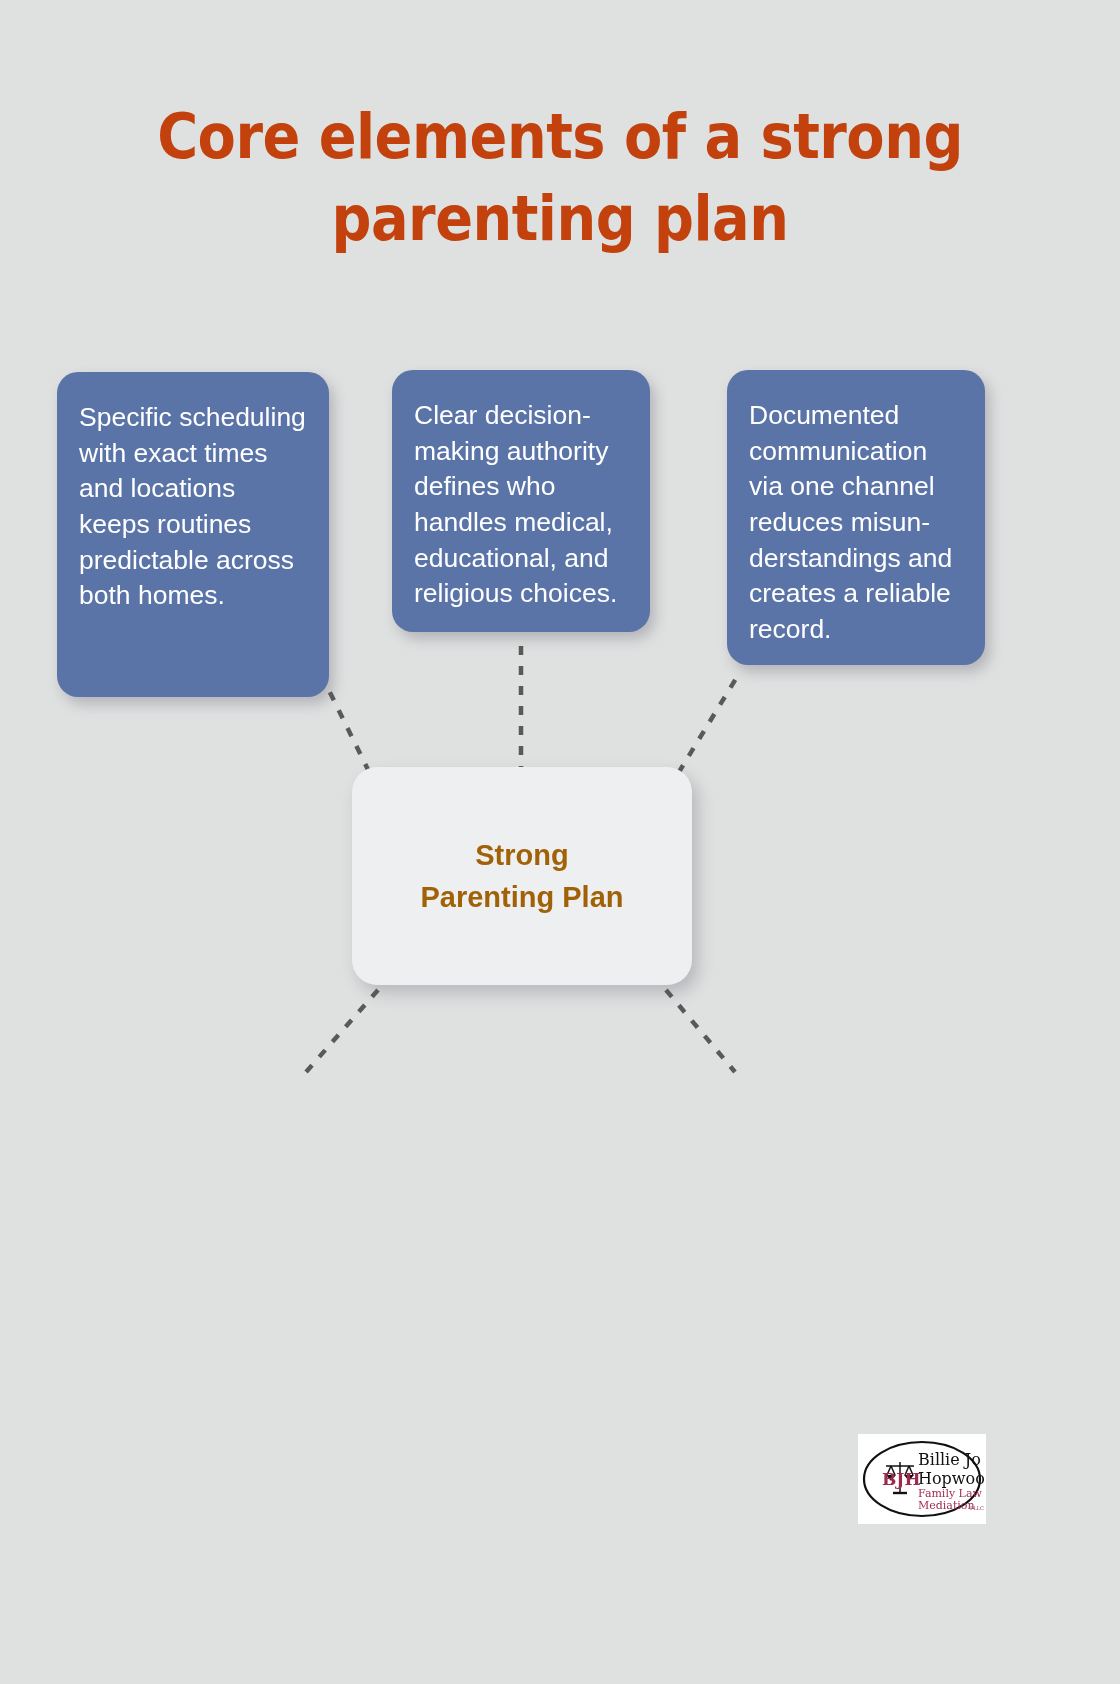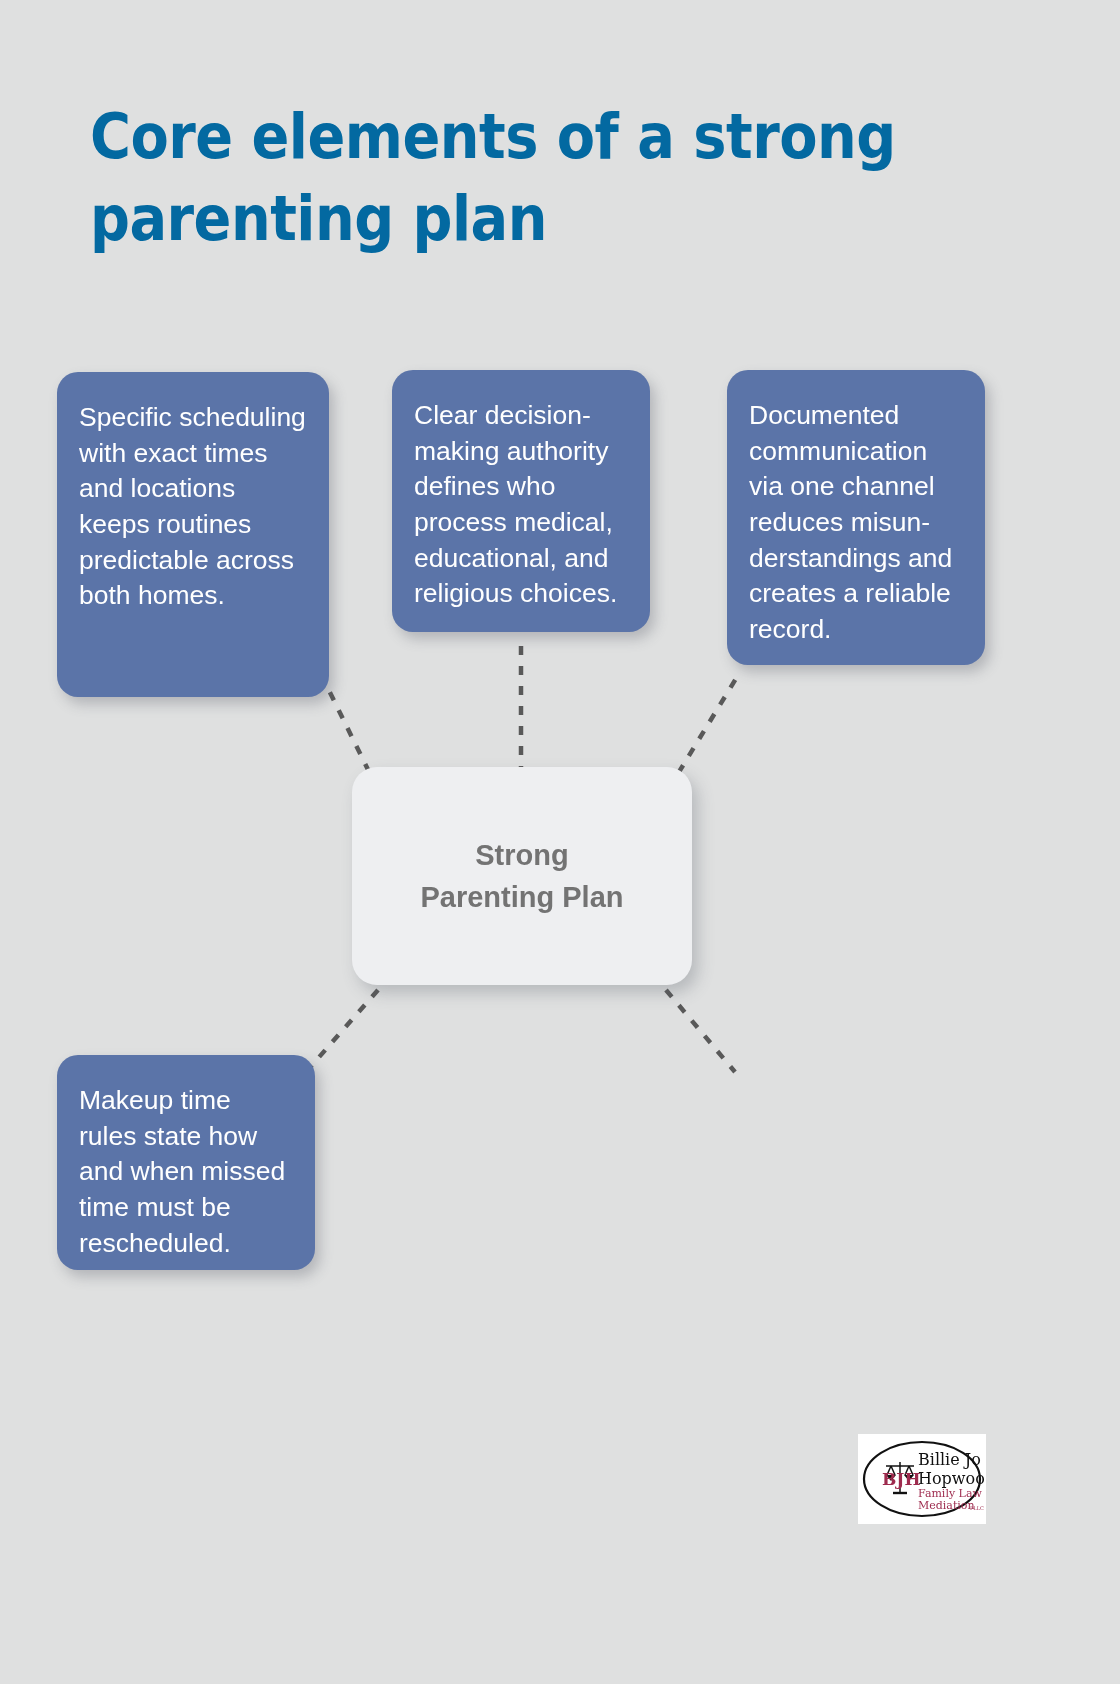--- a/index.html
+++ b/index.html
@@ -19,26 +19,27 @@
     height: 1684px;
     background: #dfe0e0;
   }
 
   
   #title {
     position: absolute;
     left: 90px;
     top: 96px;
     width: 940px;
+    text-align: center;
     font-family: "DejaVu Sans Condensed", "Liberation Sans Narrow", "Liberation Sans", sans-serif;
     font-weight: 700;
     font-size: 62px;
     line-height: 1.33;
     letter-spacing: -0.5px;
-    color: #0369a1;
+    color: #c2410c;
     white-space: pre-line;
   }
 
   
   #connectors {
     position: absolute;
     left: 0;
     top: 0;
     width: 1120px;
     height: 1684px;
@@ -54,21 +55,21 @@
     padding: 28px 22px 24px 22px;
     font-size: 26.5px;
     line-height: 1.345;
     font-weight: 400;
     box-shadow: 5px 7px 13px rgba(90, 95, 105, 0.33);
     white-space: pre-line;
   }
 
   .node.center {
     background: #eeeff1;
-    color: #737373;
+    color: #a16207;
     font-weight: 700;
     font-size: 29px;
     line-height: 1.45;
     text-align: center;
     border-radius: 25px;
     padding: 0;
     display: flex;
     align-items: center;
     justify-content: center;
     box-shadow: 6px 8px 16px rgba(90, 95, 105, 0.30);
@@ -109,28 +110,27 @@
       <line x1="378" y1="790" x2="314" y2="660"></line>
       <line x1="521" y1="775" x2="521" y2="638"></line>
       <line x1="668" y1="790" x2="740" y2="672"></line>
       <line x1="378" y1="990" x2="306" y2="1072"></line>
       <line x1="666" y1="990" x2="735" y2="1072"></line>
     </g>
   </svg>
 
   <div class="node" id="node-schedule">Specific scheduling with exact times and locations keeps routines predictable across both homes.</div>
 
-  <div class="node" id="node-decision">Clear decision-making authority defines who process medical, educational, and religious choices.</div>
+  <div class="node" id="node-decision">Clear decision-making authority defines who handles medical, educational, and religious choices.</div>
 
   <div class="node" id="node-communication">Documented communication via one channel reduces misun-derstandings and creates a reliable record.</div>
 
   <div class="node center" id="node-center">Strong
 Parenting Plan</div>
 
-  <div class="node" id="node-makeup">Makeup time rules state how and when missed time must be rescheduled.</div>
 
 
   <div id="logo-card">
     <svg width="124" height="84" viewBox="0 0 124 84">
       <ellipse cx="62" cy="42" rx="58" ry="37" fill="none" stroke="#111111" stroke-width="2.2"></ellipse>
 
       <g stroke="#111111" fill="none" stroke-width="1.5">
         <line x1="40" y1="25" x2="40" y2="55"></line>
         <line x1="26" y1="29" x2="54" y2="29"></line>
         <line x1="31" y1="29" x2="27" y2="38"></line>

